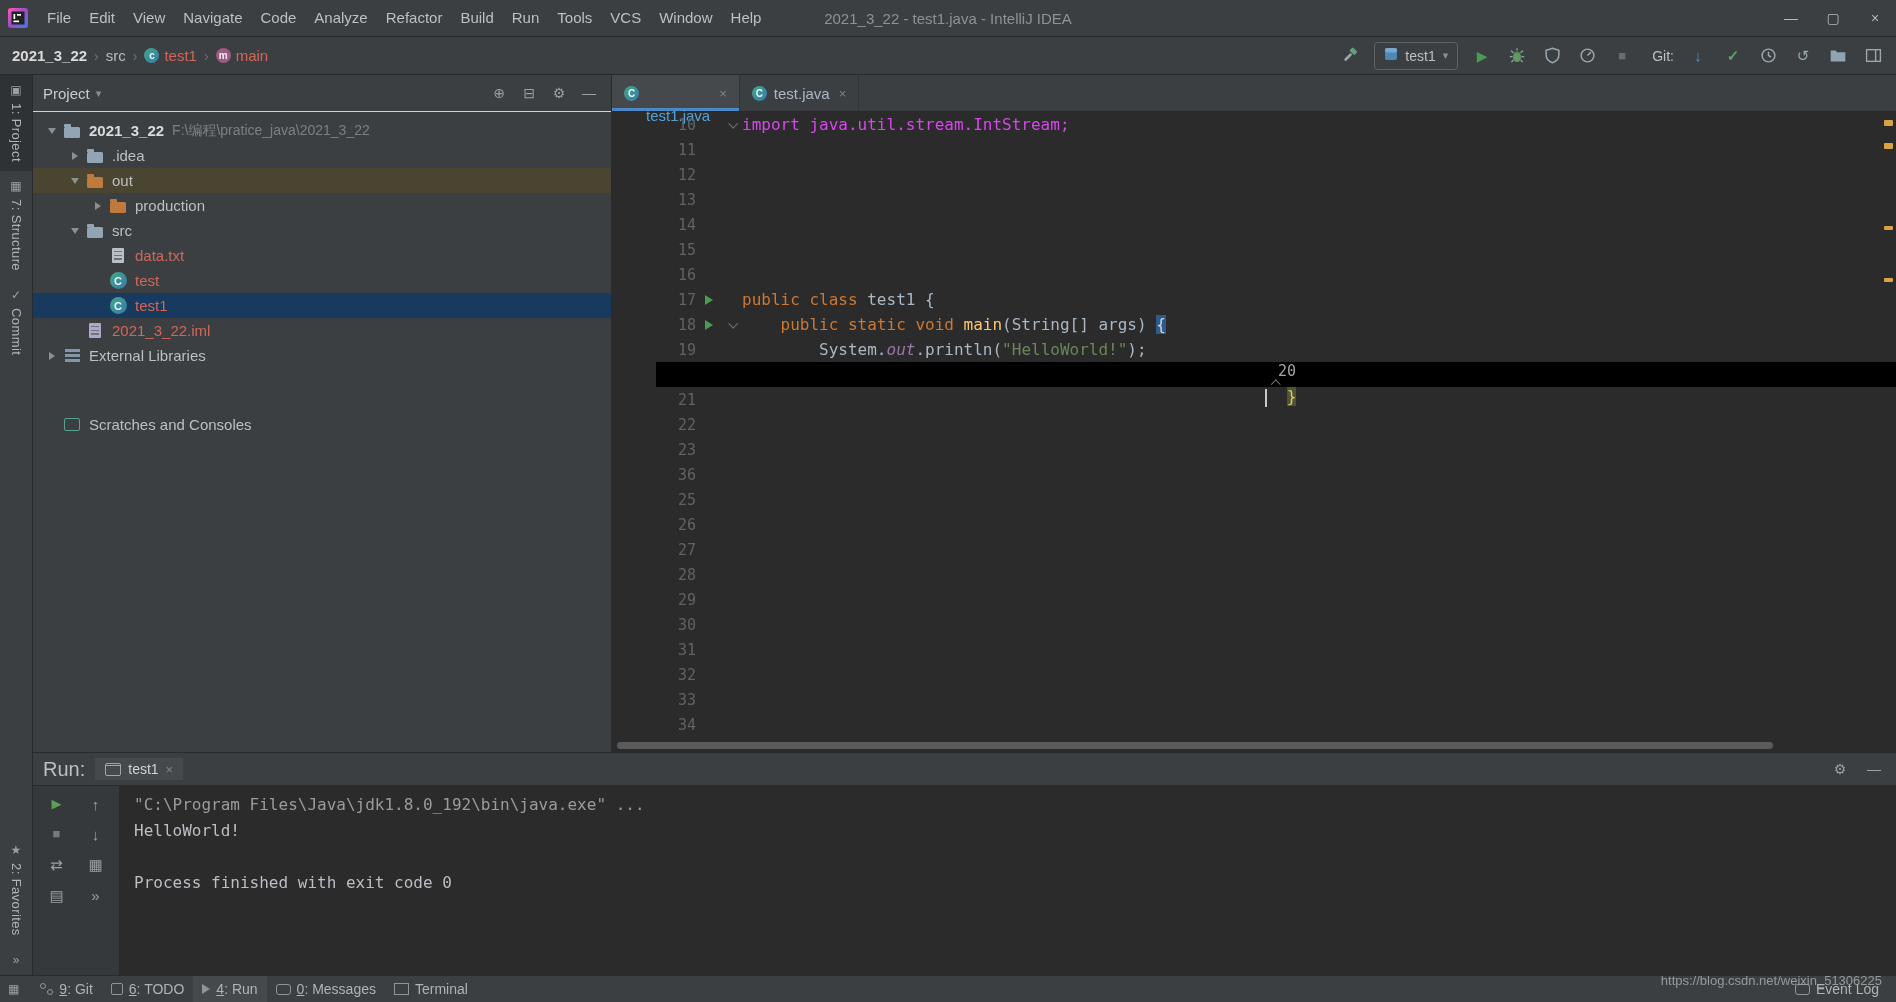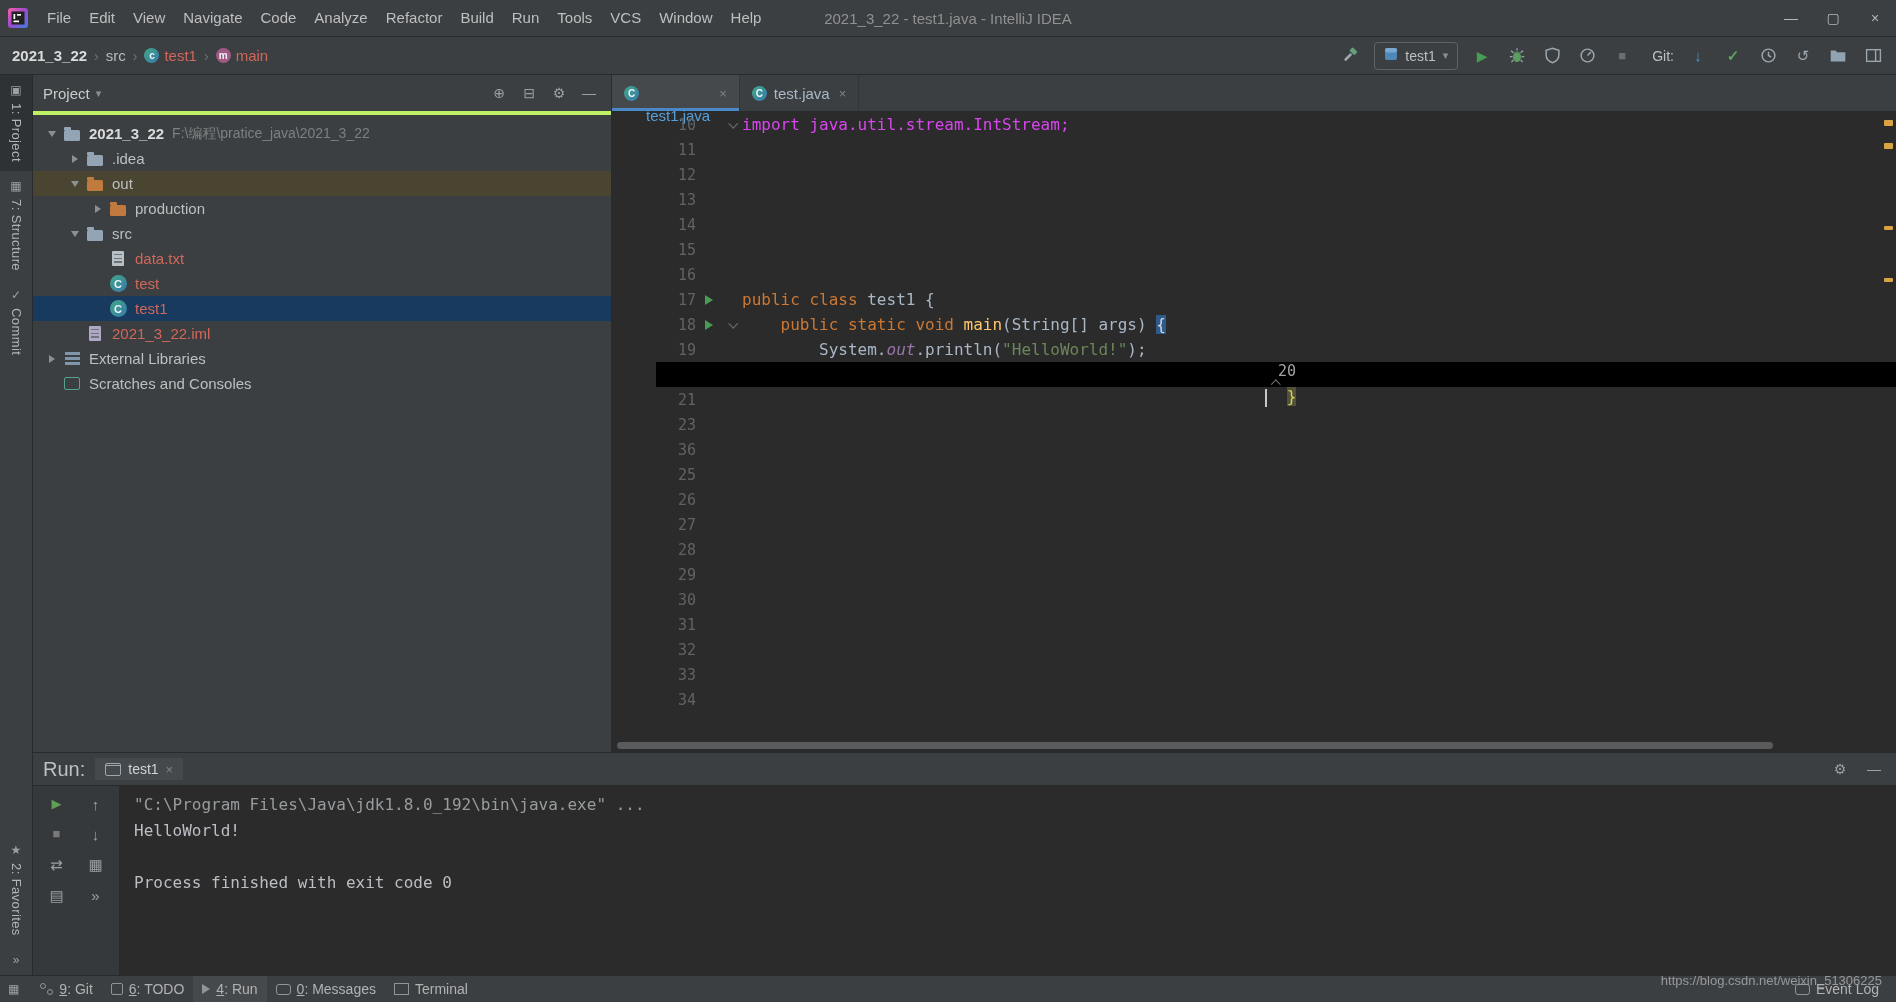--- a/index.html
+++ b/index.html
@@ -39,21 +39,21 @@
   .stripe-btn.active{background:#2f3234;}
   .stripe-ic{font-size:12px;color:#9aa0a3;line-height:12px;}
   .vlabel{writing-mode:vertical-rl;font-size:13px;color:#b2b4b6;letter-spacing:.4px;}
   .stripe-spacer{flex:1;}
 
   .right-col{flex:1;display:flex;flex-direction:column;min-width:0;}
   .upper{flex:1;display:flex;min-height:0;}
 
   
   .project{width:578px;background:#3c3f41;border-right:1px solid #282b2c;display:flex;flex-direction:column;flex:none;}
-  .proj-header{height:36px;display:flex;align-items:center;padding:0 10px;gap:6px;border-bottom:4px solid #bef264;}
+  .proj-header{height:36px;display:flex;align-items:center;padding:0 10px;gap:6px;border-bottom:1px solid #bef264;}
   .proj-title{font-size:15px;color:#c8cacb;}
   .proj-caret{color:#8a8e90;font-size:11px;}
   .proj-head-sp{flex:1;}
   .hicon{color:#9aa0a3;font-size:14px;width:24px;text-align:center;}
   .tree{padding-top:6px;overflow:hidden;}
   .tree-row{height:25px;display:flex;align-items:center;font-size:15px;color:#bdbfc1;white-space:nowrap;}
   .tree-row.selected{background:#173a5e;}
   .tree-row.hl-excluded{background:#4a4531;}
   .tw{width:18px;height:18px;display:inline-flex;align-items:center;justify-content:center;flex:none;}
   .tw.collapsed::before{content:"";border-style:solid;border-width:4.5px 0 4.5px 6.5px;border-color:transparent transparent transparent #8c9092;}
@@ -382,21 +382,21 @@
                 </span>
                 <span class="tree-label" style="color: rgb(209, 103, 90);">2021_3_22.iml</span>
               </div>
               <div class="tree-row" style="padding-left: 10px;">
                 <span class="tw collapsed"></span>
                 <span class="ti">
                   <span class="ic-lib"></span>
                 </span>
                 <span class="tree-label">External Libraries</span>
               </div>
-              <div class="tree-row" style="padding-left: 10px;">
+              <div class="tree-row" style="padding-left: 10px; margin-top: 44px;">
                 <span class="tw "></span>
                 <span class="ti">
                   <span class="ic-scratch"></span>
                 </span>
                 <span class="tree-label">Scratches and Consoles</span>
               </div>
             </div>
         </div>
 
         <div class="editor-area">
@@ -419,20 +419,21 @@
                 <div class="cl"><span class="ln">12</span><span class="gut-run"></span><span class="gut-fold"></span><span class="code"></span></div>
                 <div class="cl"><span class="ln">13</span><span class="gut-run"></span><span class="gut-fold"></span><span class="code"></span></div>
                 <div class="cl"><span class="ln">14</span><span class="gut-run"></span><span class="gut-fold"></span><span class="code"></span></div>
                 <div class="cl"><span class="ln">15</span><span class="gut-run"></span><span class="gut-fold"></span><span class="code"></span></div>
                 <div class="cl"><span class="ln">16</span><span class="gut-run"></span><span class="gut-fold"></span><span class="code"></span></div>
                 <div class="cl"><span class="ln">17</span><span class="gut-run"><span class="run-tri"></span></span><span class="gut-fold"></span><span class="code"><span class="seg-kw">public class </span><span class="seg-plain">test1 {</span></span></div>
                 <div class="cl"><span class="ln">18</span><span class="gut-run"><span class="run-tri"></span></span><span class="gut-fold"><span class="chev down"></span></span><span class="code"><span class="seg-plain">    </span><span class="seg-kw">public static void </span><span class="seg-method">main</span><span class="seg-plain">(String[] args) </span><span class="seg-brO">{</span></span></div>
                 <div class="cl"><span class="ln">19</span><span class="gut-run"></span><span class="gut-fold"></span><span class="code"><span class="seg-plain">        System.</span><span class="seg-field">out</span><span class="seg-plain">.println(</span><span class="seg-str">"HelloWorld!"</span><span class="seg-plain">);</span></span></div>
                 <div class="cl current"><span class="ln">20</span><span class="gut-run"></span><span class="gut-fold"><span class="chev up"></span></span><span class="code"><span class="seg-plain"> </span><span class="seg-caret"></span><span class="seg-plain">  </span><span class="seg-brC">}</span></span></div>
                 <div class="cl"><span class="ln">21</span><span class="gut-run"></span><span class="gut-fold"></span><span class="code"></span></div>
+                <div class="cl"><span class="ln">22</span><span class="gut-run"></span><span class="gut-fold"></span><span class="code"></span></div>
                 <div class="cl"><span class="ln">23</span><span class="gut-run"></span><span class="gut-fold"></span><span class="code"></span></div>
                 <div class="cl"><span class="ln">36</span><span class="gut-run"></span><span class="gut-fold"></span><span class="code"></span></div>
                 <div class="cl"><span class="ln">25</span><span class="gut-run"></span><span class="gut-fold"></span><span class="code"></span></div>
                 <div class="cl"><span class="ln">26</span><span class="gut-run"></span><span class="gut-fold"></span><span class="code"></span></div>
                 <div class="cl"><span class="ln">27</span><span class="gut-run"></span><span class="gut-fold"></span><span class="code"></span></div>
                 <div class="cl"><span class="ln">28</span><span class="gut-run"></span><span class="gut-fold"></span><span class="code"></span></div>
                 <div class="cl"><span class="ln">29</span><span class="gut-run"></span><span class="gut-fold"></span><span class="code"></span></div>
                 <div class="cl"><span class="ln">30</span><span class="gut-run"></span><span class="gut-fold"></span><span class="code"></span></div>
                 <div class="cl"><span class="ln">31</span><span class="gut-run"></span><span class="gut-fold"></span><span class="code"></span></div>
                 <div class="cl"><span class="ln">32</span><span class="gut-run"></span><span class="gut-fold"></span><span class="code"></span></div>

